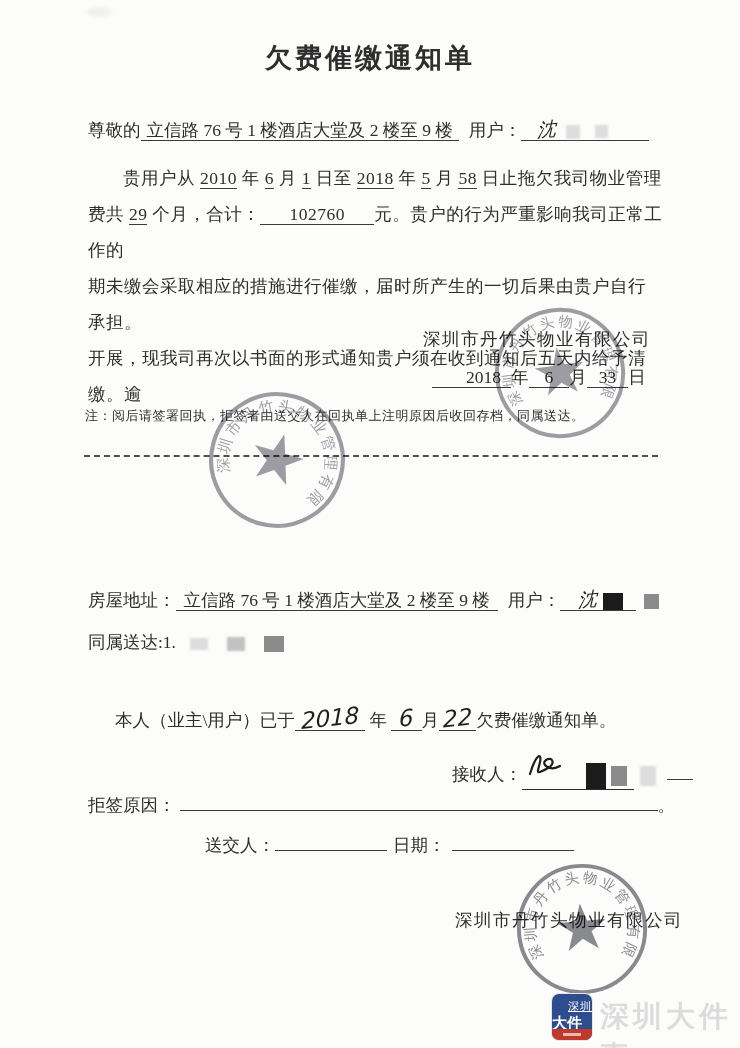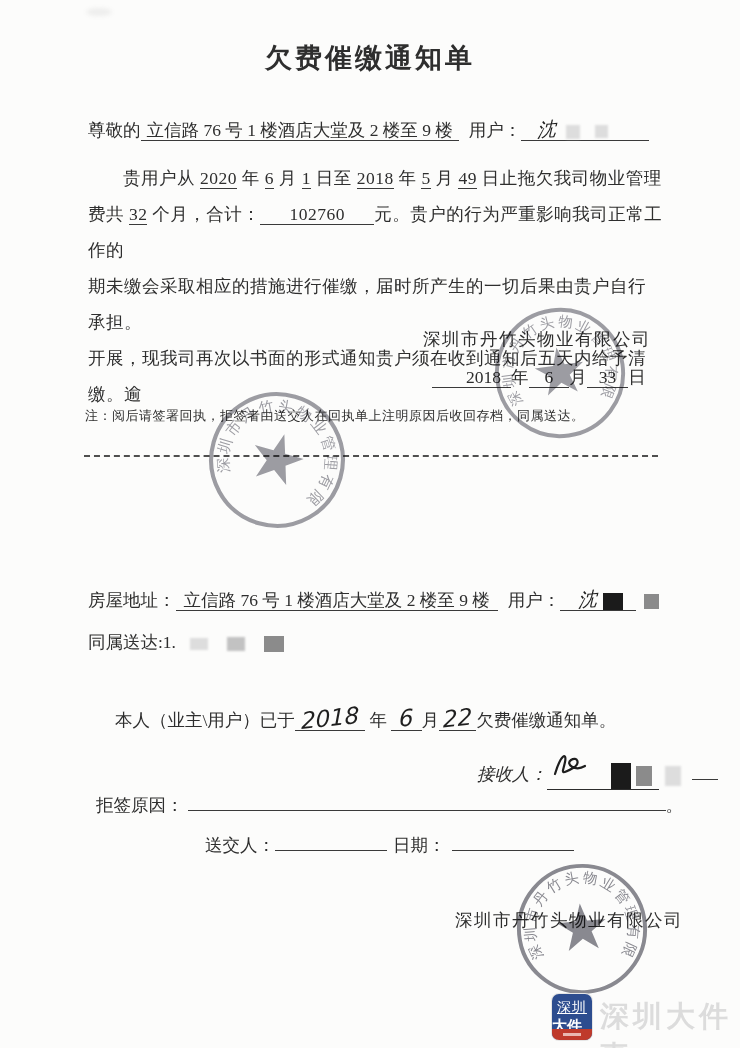--- a/index.html
+++ b/index.html
@@ -35,22 +35,22 @@
     top:455px;left:84px;width:574px;height:0;
     border-top:2px dashed #4f4f4f;
   }
   .receipt-title{
     top:512px;left:0;width:740px;text-align:center;
     font-size:22px;font-weight:bold;letter-spacing:2px;
   }
   .addr-line{top:588px;left:88px;}
   .phone-line{top:630px;left:88px;}
   .ack-line{top:708px;left:115px;}
-  .receiver-line{top:750px;left:477px;font-style:italic;}
-  .refusal-line{top:792px;left:96px;}
+  .receiver-line{top:750px;left:452px;}
+  .refusal-line{top:792px;left:88px;}
   .deliver-line{top:832px;left:205px;}
   .company-line2{top:908px;left:455px;font-size:17.5px;letter-spacing:1.5px;}
   .blank{display:inline-block;height:1.05em;border-bottom:1.6px solid #3a3a3a;vertical-align:baseline;}
   .hand{
     display:inline-block;
     font-family:"DejaVu Sans",sans-serif;
     font-style:italic;font-size:23px;line-height:18px;
     transform:rotate(-6deg) skewX(-6deg);
     margin-bottom:-3px;color:#1f1f1f;
   }
@@ -65,42 +65,42 @@
     top:997px;left:600px;
     font-family:"Liberation Sans","DejaVu Sans",sans-serif;
     font-size:29px;font-weight:bold;letter-spacing:4px;color:#dcdcdc;
   }
   .app-icon{
     top:994px;left:552px;width:40px;height:46px;border-radius:7px;
     background:#2d4d8f;overflow:hidden;
     box-shadow:0 0 0 1px #e5e5e5;
     font-family:"Liberation Sans","DejaVu Sans",sans-serif;
   }
-  .app-icon .t1{display:block;text-align:center;color:#fff;font-size:14px;margin-top:5px;letter-spacing:1px;text-decoration:underline;}
+  .app-icon .t1{display:block;text-align:right;color:#fff;font-size:11px;margin-top:5px;letter-spacing:1px;text-decoration:underline;}
   .app-icon .t2{display:block;color:#fff;font-size:15px;font-weight:bold;}
   .app-icon .strip{position:absolute;bottom:0;left:0;width:100%;height:11px;background:#bf3a2b;}
   .app-icon .strip i{display:block;width:18px;height:3px;background:#e9b7b0;margin:4px auto 0;}
   .smudge{position:absolute;background:#8a8a8a;opacity:.12;border-radius:50%;filter:blur(2px);}
 </style>
 </head>
 <body>
 
 <div class="page">
 
   <div class="smudge" style="left:86px;top:8px;width:26px;height:8px;"></div>
 
   <div class="abs doc-title">欠费催缴通知单</div>
 
   <div class="abs line salutation">
     <span>尊敬的</span><span class="u" style="padding:0 6px;">立信路 76 号 1 楼酒店大堂及 2 楼至 9 楼</span><span style="margin-left:10px;">用户：</span><span class="u" style="padding:0 38px 0 16px;"><span class="hand" style="font-size:19px;">沈</span><span class="redact rx-light" style="width:14px;height:14px;margin-left:10px;"></span><span class="redact rx-light" style="width:13px;height:13px;margin-left:12px;"></span></span>
   </div>
 
   <div class="abs body-block" id="notice-body">
-      <div class="bodyline">贵用户从 <span class="u">2020</span> 年 <span class="u">6</span> 月 <span class="u">1</span> 日至 <span class="u">2018</span> 年 <span class="u">5</span> 月 <span class="u">49</span> 日止拖欠我司物业管理</div>
-      <div class="bodyline">费共 <span class="u">32</span> 个月，合计：<span class="u">      102760      </span>元。贵户的行为严重影响我司正常工作的</div>
+      <div class="bodyline">贵用户从 <span class="u">2010</span> 年 <span class="u">6</span> 月 <span class="u">1</span> 日至 <span class="u">2018</span> 年 <span class="u">5</span> 月 <span class="u">58</span> 日止拖欠我司物业管理</div>
+      <div class="bodyline">费共 <span class="u">29</span> 个月，合计：<span class="u">      102760      </span>元。贵户的行为严重影响我司正常工作的</div>
       <div class="bodyline">期未缴会采取相应的措施进行催缴，届时所产生的一切后果由贵户自行承担。</div>
       <div class="bodyline">开展，现我司再次以书面的形式通知贵户须在收到通知后五天内给予清缴。逾</div>
     </div>
 
   <div class="abs company-line">深圳市丹竹头物业有限公司</div>
 
   <div class="abs line date-line">
     <span class="u" style="padding:0 10px 0 34px;">2018</span><span>年</span><span class="u" style="padding:0 16px;">6</span><span>月</span><span class="u" style="padding:0 12px;">33</span><span>日</span>
   </div>
 

